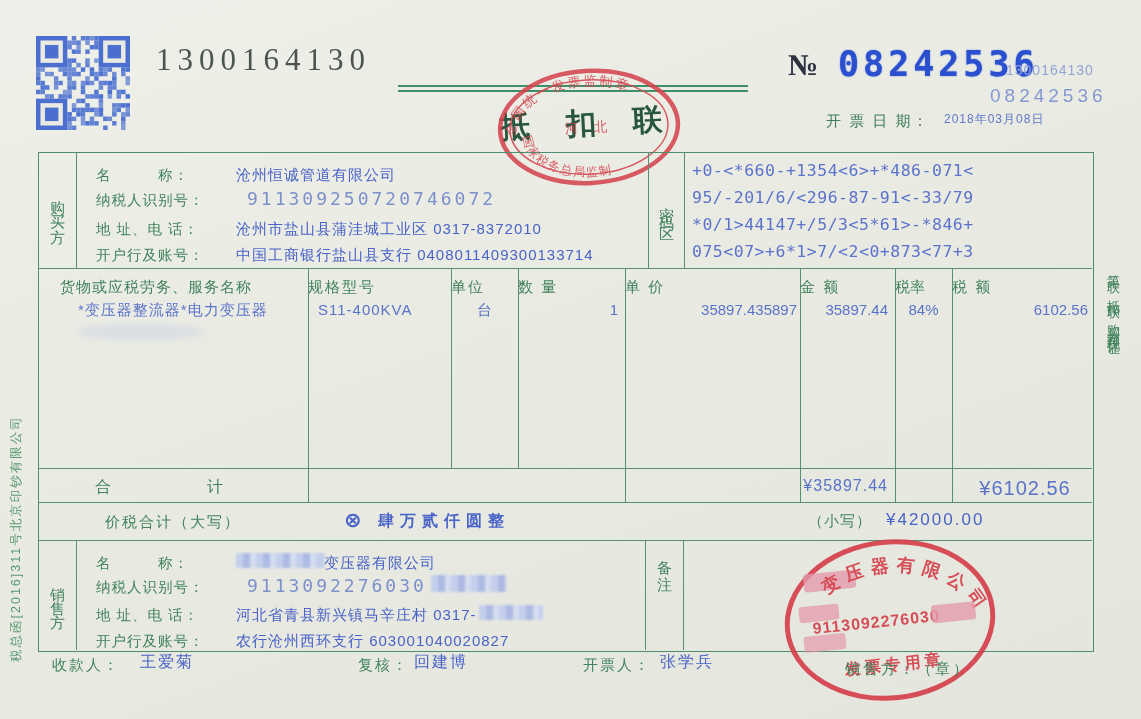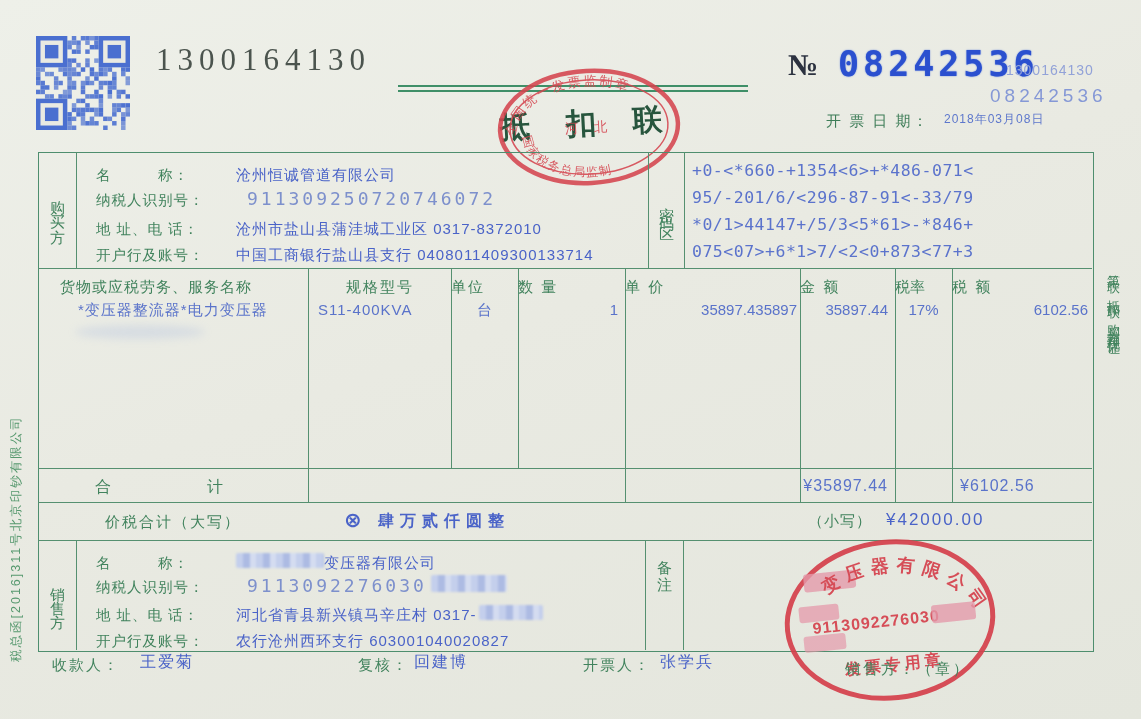--- a/index.html
+++ b/index.html
@@ -272,43 +272,43 @@
     <div class="vlabel" style="letter-spacing:10px;">密码区</div>
   </div>
   <div class="abs mono" style="left:692px;top:157px;width:400px;font-size:16.5px;line-height:27px;color:#5b73cc;letter-spacing:.5px;white-space:nowrap;">
     <div>+0-&lt;*660-+1354&lt;6&gt;+*486-071&lt;</div>
     <div>95/-201/6/&lt;296-87-91&lt;-33/79</div>
     <div>*0/1&gt;44147+/5/3&lt;5*61&gt;-*846+</div>
     <div>075&lt;07&gt;+6*1&gt;7/&lt;2&lt;0+873&lt;77+3</div>
   </div>
 
   <div class="hdr-cell" style="left:60px;top:278px;width:248px;letter-spacing:1px;">货物或应税劳务、服务名称</div>
-  <div class="hdr-cell" style="left:300px;top:278px;width:143px;padding-left:46px;">规格型号</div>
+  <div class="hdr-cell" style="left:308px;top:278px;width:143px;">规格型号</div>
   <div class="hdr-cell" style="left:451px;top:278px;width:67px;">单位</div>
   <div class="hdr-cell" style="left:518px;top:278px;width:107px;">数  量</div>
   <div class="hdr-cell" style="left:625px;top:278px;width:175px;">单  价</div>
   <div class="hdr-cell" style="left:800px;top:278px;width:95px;">金    额</div>
   <div class="hdr-cell" style="left:895px;top:278px;width:57px;letter-spacing:0;">税率</div>
   <div class="hdr-cell" style="left:952px;top:278px;width:140px;">税    额</div>
 
   <div>
     <div class="cell-blue" style="left:78px;top:301px;letter-spacing:1px;">*变压器整流器*电力变压器</div>
     <div class="cell-blue" style="left:318px;top:301px;letter-spacing:1px;">S11-400KVA</div>
     <div class="cell-blue" style="left:451px;top:301px;width:67px;text-align:center;">台</div>
     <div class="cell-blue" style="left:518px;top:301px;width:100px;text-align:right;">1</div>
     <div class="cell-blue" style="left:625px;top:301px;width:172px;text-align:right;">35897.435897</div>
     <div class="cell-blue" style="left:780px;top:301px;width:108px;text-align:right;">35897.44</div>
-    <div class="cell-blue" style="left:895px;top:301px;width:57px;text-align:center;">17%</div>
+    <div class="cell-blue" style="left:895px;top:301px;width:57px;text-align:center;">84%</div>
     <div class="cell-blue" style="left:980px;top:301px;width:108px;text-align:right;">6102.56</div>
   </div>
   <div class="smudge" style="left:75px;top:325px;width:130px;height:14px;"></div>
 
   <div class="abs" style="left:95px;top:477px;font-size:16px;color:#41835d;white-space:pre;">合　　　　　　计</div>
   <div class="cell-blue" style="left:760px;top:477px;width:128px;text-align:right;font-size:16px;letter-spacing:1px;">¥35897.44</div>
-  <div class="cell-blue" style="left:960px;top:477px;width:130px;text-align:left;font-size:16px;letter-spacing:1px;">¥6102.56</div>
+  <div class="cell-blue" style="left:960px;top:477px;width:130px;text-align:center;font-size:20px;letter-spacing:1px;">¥6102.56</div>
 
   <div class="abs" style="left:105px;top:513px;font-size:15px;color:#41835d;letter-spacing:2px;">价税合计（大写）</div>
   <div class="abs" style="left:344px;top:508px;font-size:21px;color:#4a63c8;font-weight:bold;">⊗</div>
   <div class="abs" style="left:378px;top:511px;font-size:16px;color:#4a63c8;font-weight:bold;letter-spacing:6px;">肆万贰仟圆整</div>
   <div class="abs" style="left:808px;top:512px;font-size:15px;color:#41835d;letter-spacing:1px;">（小写）</div>
   <div class="abs" style="left:886px;top:510px;font-size:17px;color:#4a63c8;letter-spacing:2px;">¥42000.00</div>
 
   <div class="abs" style="left:38px;top:540px;width:38px;height:110px;display:flex;align-items:center;justify-content:center;">
     <div class="vlabel" style="letter-spacing:13px;">销售方</div>
   </div>

